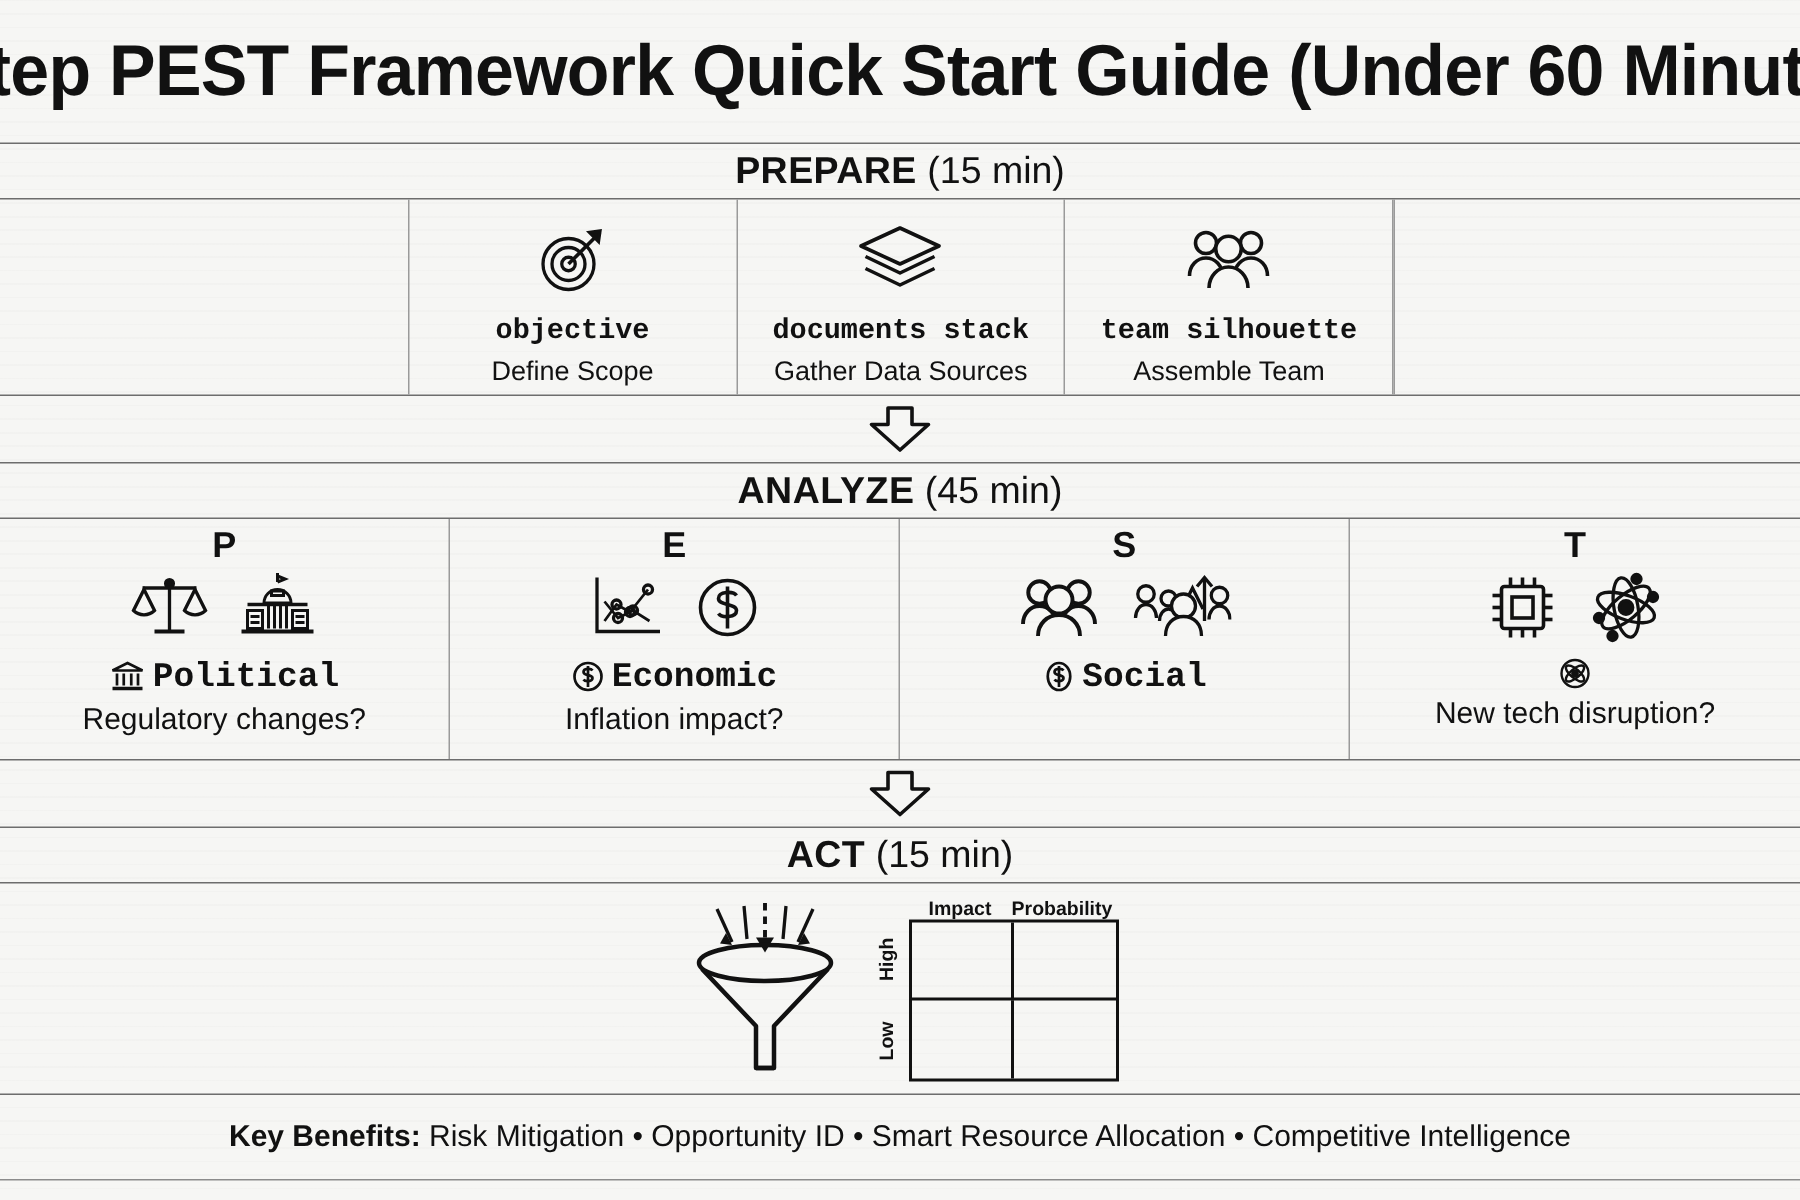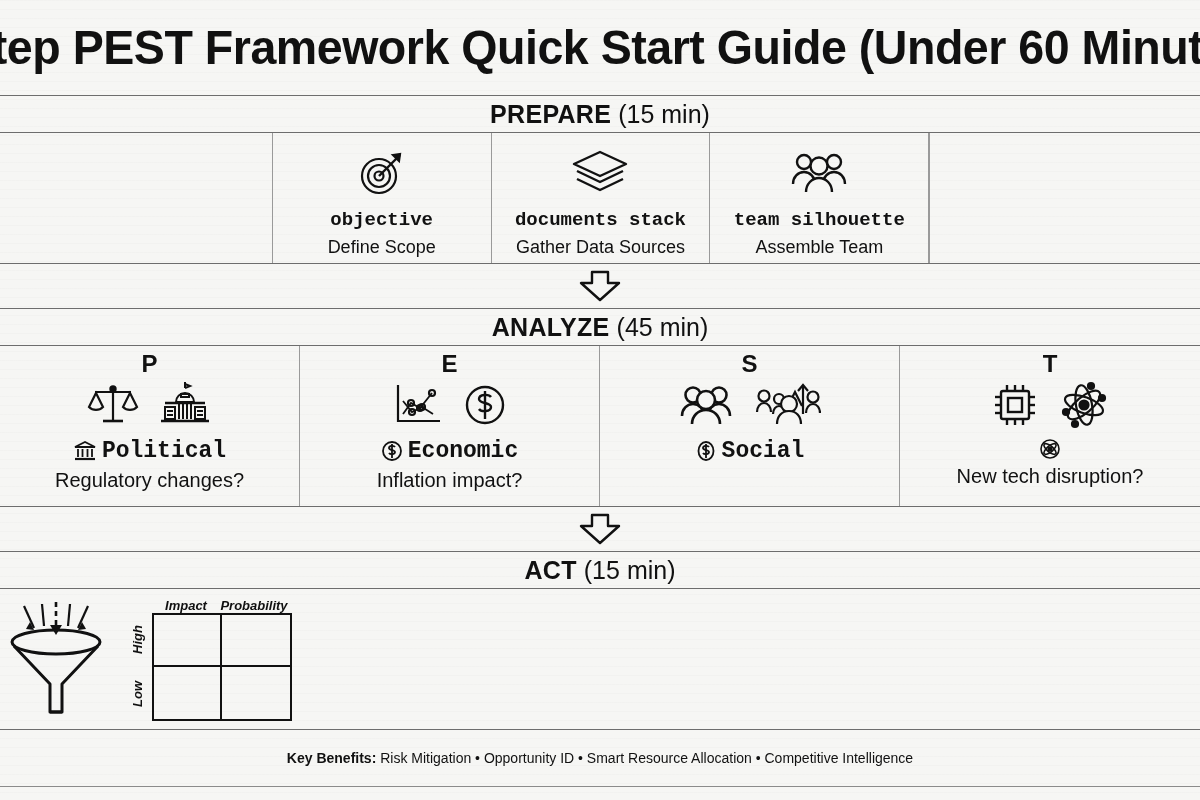--- a/index.html
+++ b/index.html
@@ -72,21 +72,21 @@
   .analyze-col{width:300px;padding-top:6px;}
   .letter{font-size:24px;font-weight:bold;line-height:1;margin-bottom:2px;}
   .an-icons{height:54px;display:flex;align-items:center;justify-content:center;gap:18px;}
   .an-title{display:flex;align-items:center;gap:5px;font-size:23px;font-weight:bold;margin-top:6px;font-family:Liberation Mono, monospace;}
   .an-sub{font-size:20px;margin-top:5px;}
 
   
   .arrow-band{height:44px;display:flex;align-items:center;justify-content:center;}
 
   
-  .act-row{height:140px;display:flex;align-items:center;gap:0px;font-style:italic;}
+  .act-row{height:140px;display:flex;align-items:center;justify-content:center;gap:0px;}
   .act-inner{display:flex;align-items:center;gap:14px;}
   .matrix-block{display:flex;flex-direction:column;align-items:flex-start;}
   .matrix-heads{display:flex;margin-left:26px;gap:0;}
   .matrix-heads span{font-size:13px;font-weight:bold;width:68px;text-align:center;}
   .matrix-body{display:flex;align-items:stretch;}
   .matrix-ylabels{
     display:flex;flex-direction:column;justify-content:space-around;
     width:22px;margin-right:4px;
   }
   .matrix-ylabels span{
@@ -105,21 +105,21 @@
   .bullets{margin-left:22px;}
   .bullets li{
     list-style:none;font-size:21px;margin:0 0 8px 0;
     position:relative;padding-left:18px;white-space:nowrap;
   }
   .bullets li:before{content:"\2022";position:absolute;left:0;font-size:20px;}
   .bullets{padding:0;margin-top:0;margin-bottom:0;}
 
   
   .footer-band{height:56px;display:flex;align-items:center;justify-content:center;}
-  .footer-text{font-size:14px;}
+  .footer-text{font-size:20px;}
   .footer-text b{font-weight:bold;}
   svg{display:block;}
 </style>
 </head>
 <body>
 
 <div class="paper-texture"></div>
 
 <div class="sheet">
 

